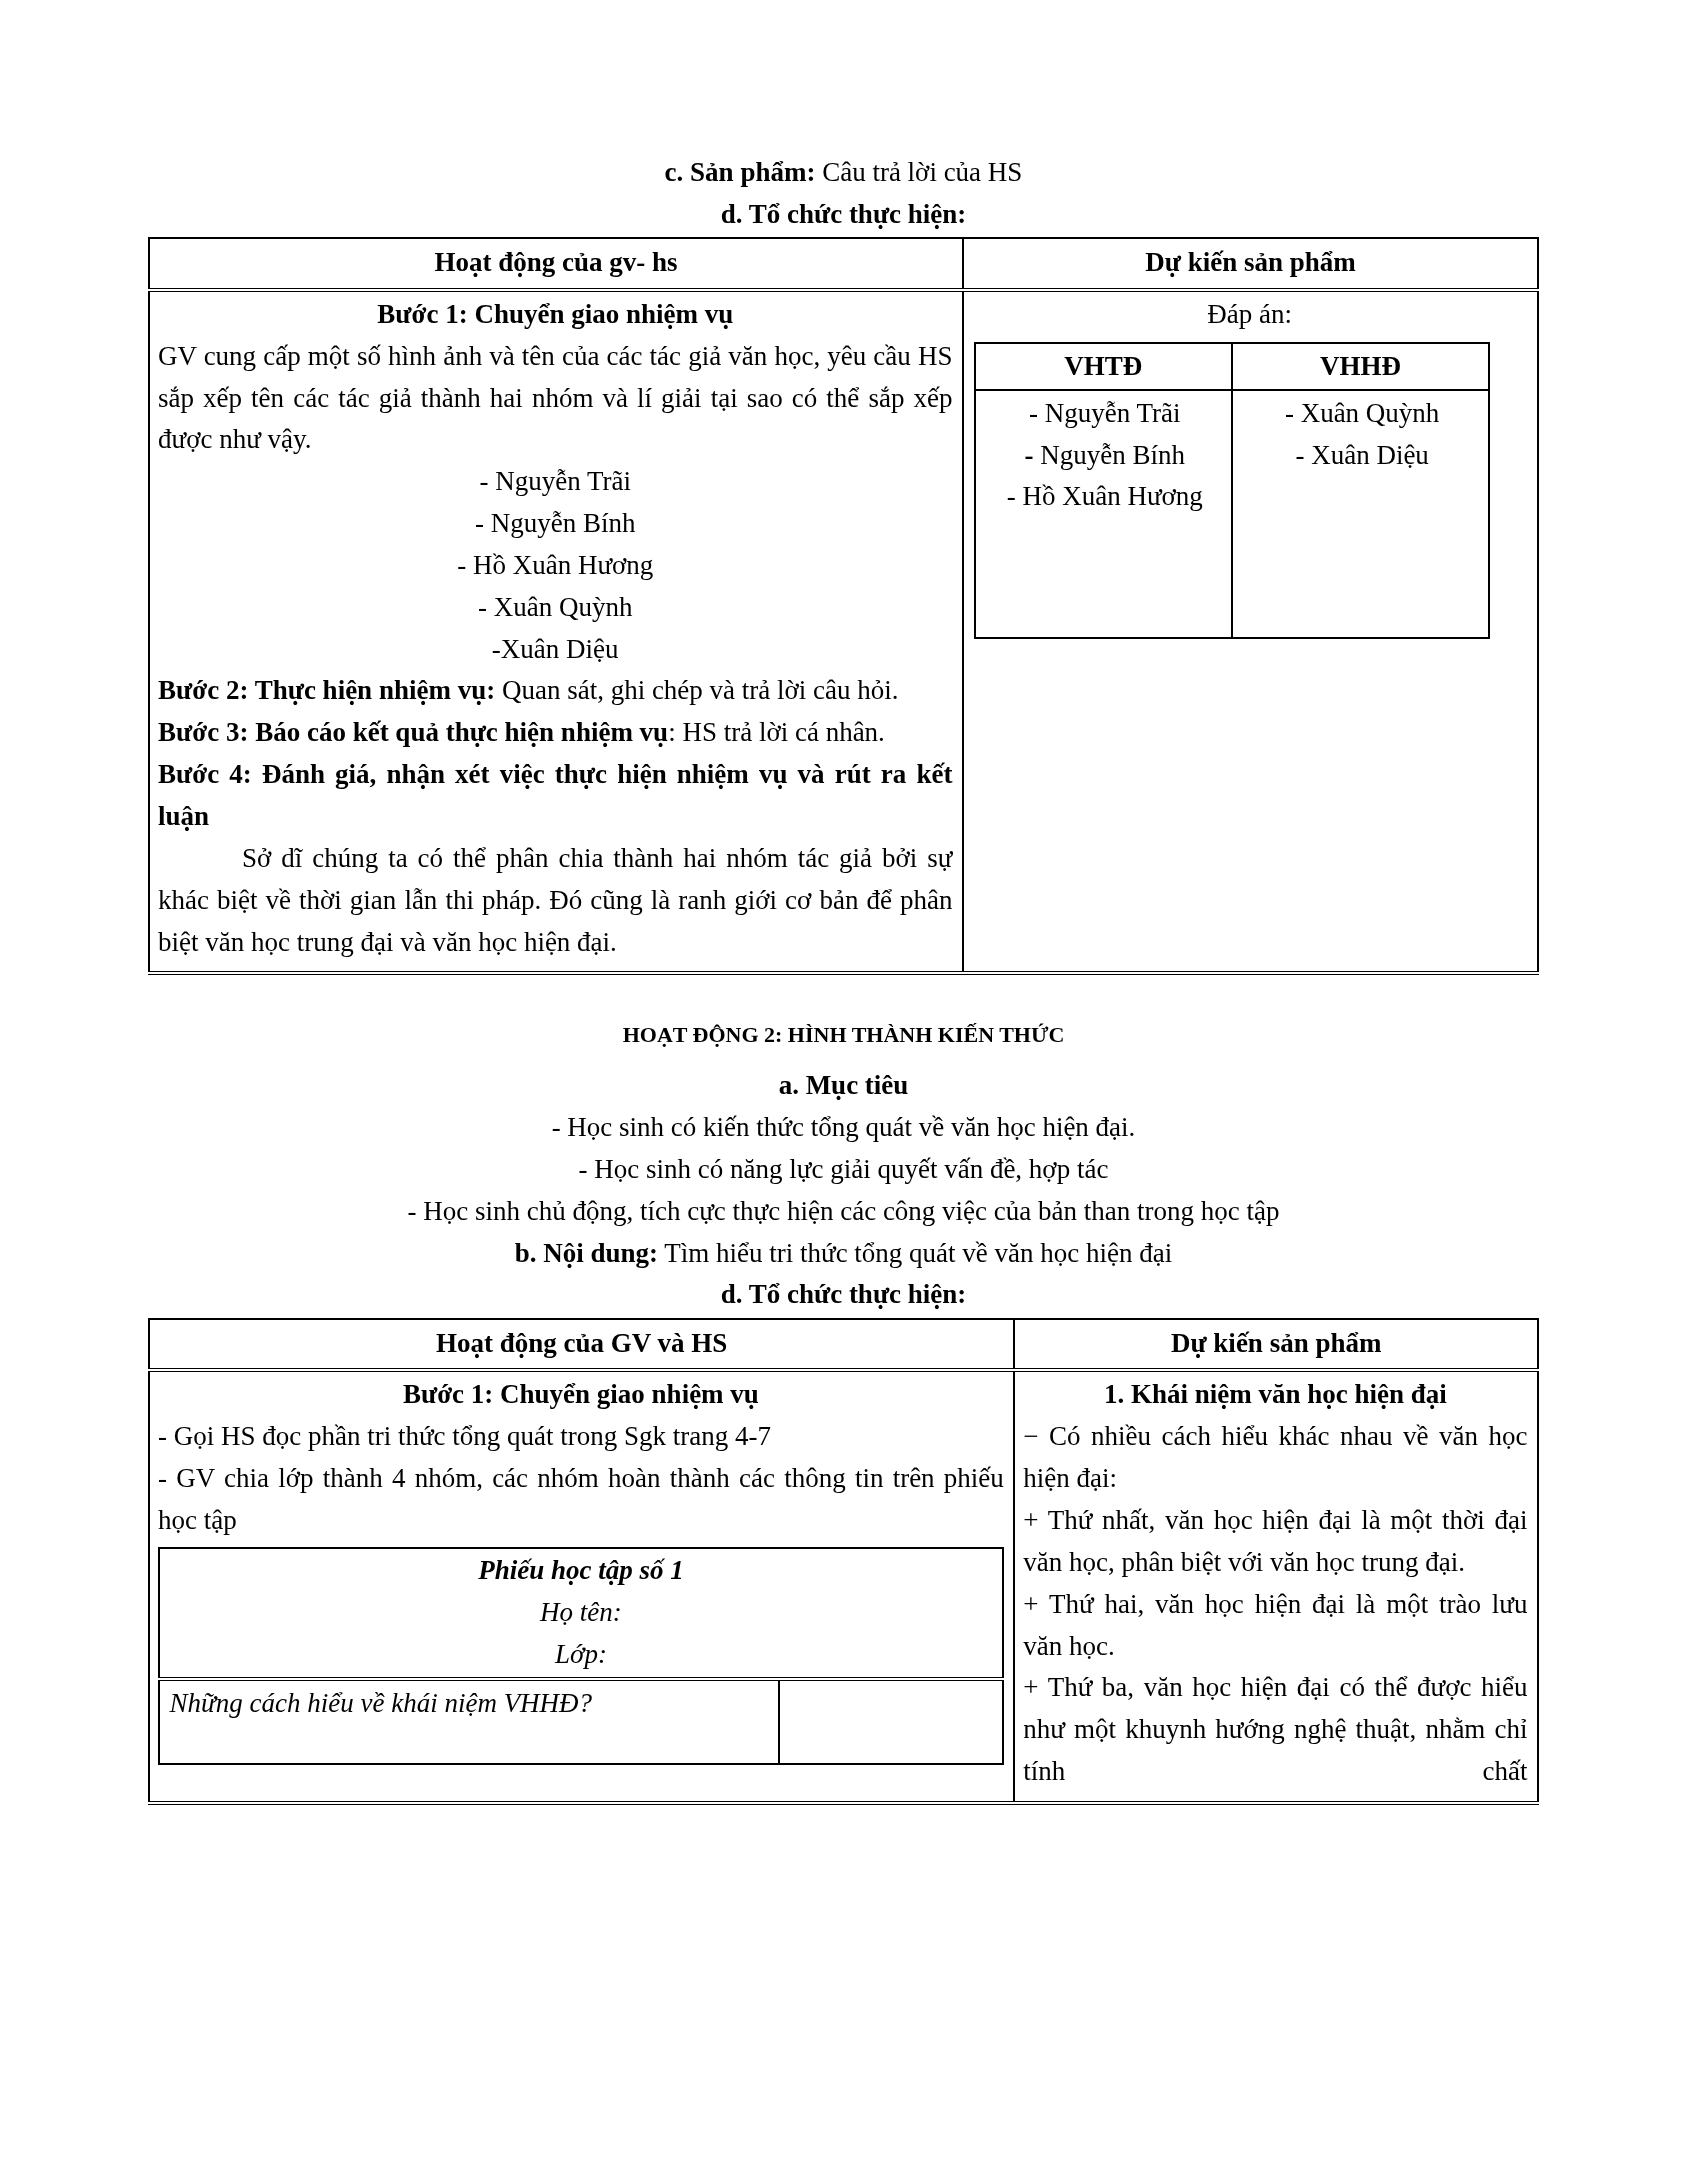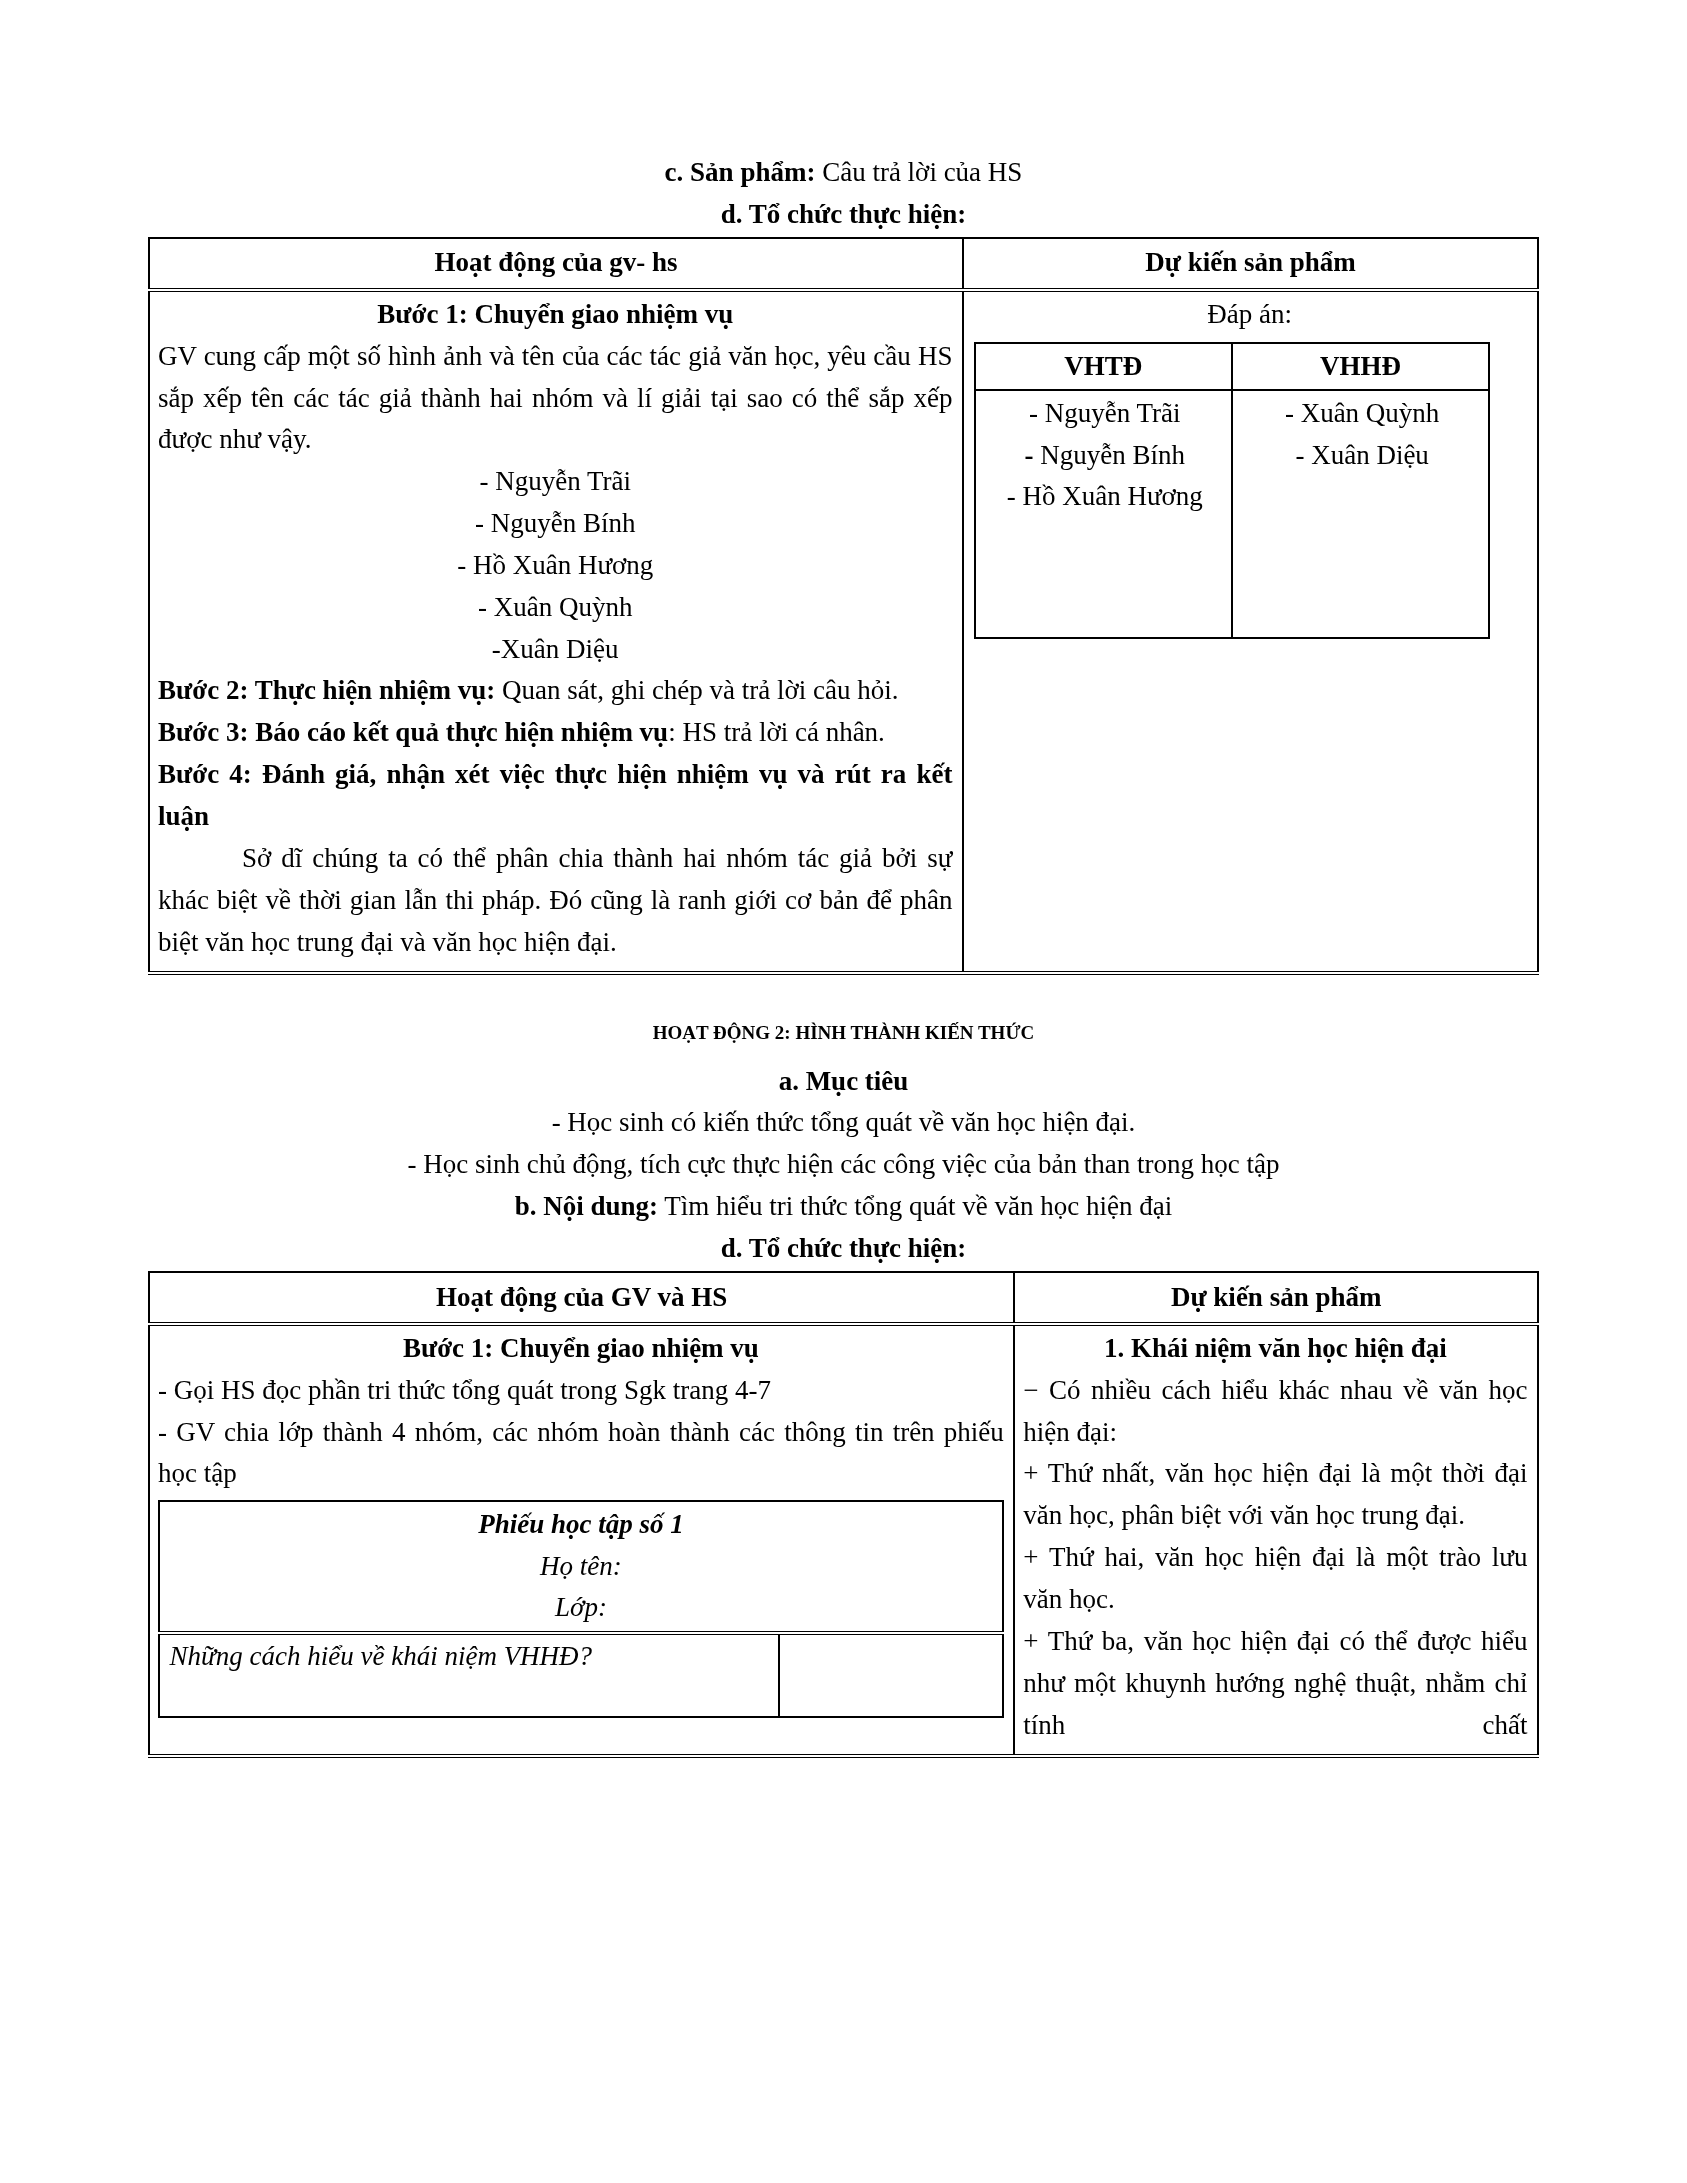--- a/index.html
+++ b/index.html
@@ -44,21 +44,21 @@
   .answer-table th { font-weight: bold; text-align: center; padding: 1.6px 4.8px; }
   .answer-table td { padding: 1.6px 4.8px 119px 8px; }
 
   
   .phieu-table { width: 100%; margin: 4.8px 0 0 0; font-style: italic; }
   .phieu-table td { border: 2.4px solid #000; vertical-align: top; padding: 1.6px 9.5px 1.6px 9.5px; }
   .phieu-table tr.q-row > td { border-top: 4.8px double #000; }
   .phieu-table td.q-cell { padding-bottom: 38px; }
 
   h2.activity-title {
-    font-size: 19px;
+    font-size: 22px;
     font-weight: bold;
     text-align: center;
     margin: 43px 0 12.7px 0;
   }
 </style>
 </head>
 <body>
 
 <div class="page">
 
@@ -116,20 +116,21 @@
           </table>
         </td>
       </tr>
     </tbody>
   </table>
 
   <h2 class="activity-title">HOẠT ĐỘNG 2: HÌNH THÀNH KIẾN THỨC</h2>
 
   <p><span class="b">a. Mục tiêu</span></p>
   <p>- Học sinh có kiến thức tổng quát về văn học hiện đại.</p>
+  <p>- Học sinh có năng lực giải quyết vấn đề, hợp tác</p>
   <p>- Học sinh chủ động, tích cực thực hiện các công việc của bản than trong học tập</p>
   <p><span class="b">b. Nội dung:</span><span> Tìm hiểu tri thức tổng quát về văn học hiện đại</span></p>
   <p><span class="b">d. Tổ chức thực hiện:</span></p>
 
   <table class="main-table">
     <colgroup>
         <col style="width:62.3%">
         <col style="width:37.7%">
       </colgroup>
     <tbody>

